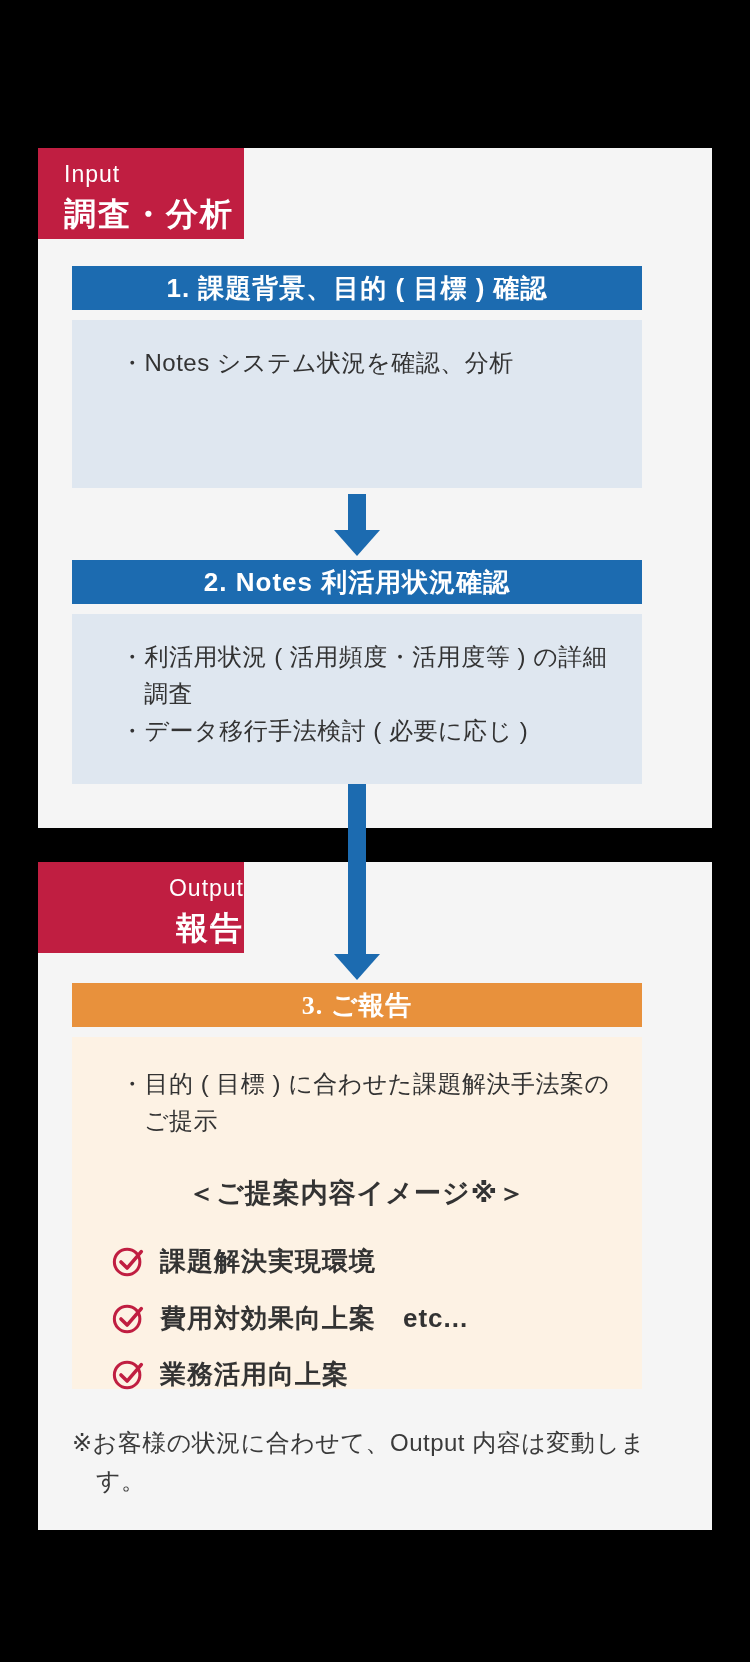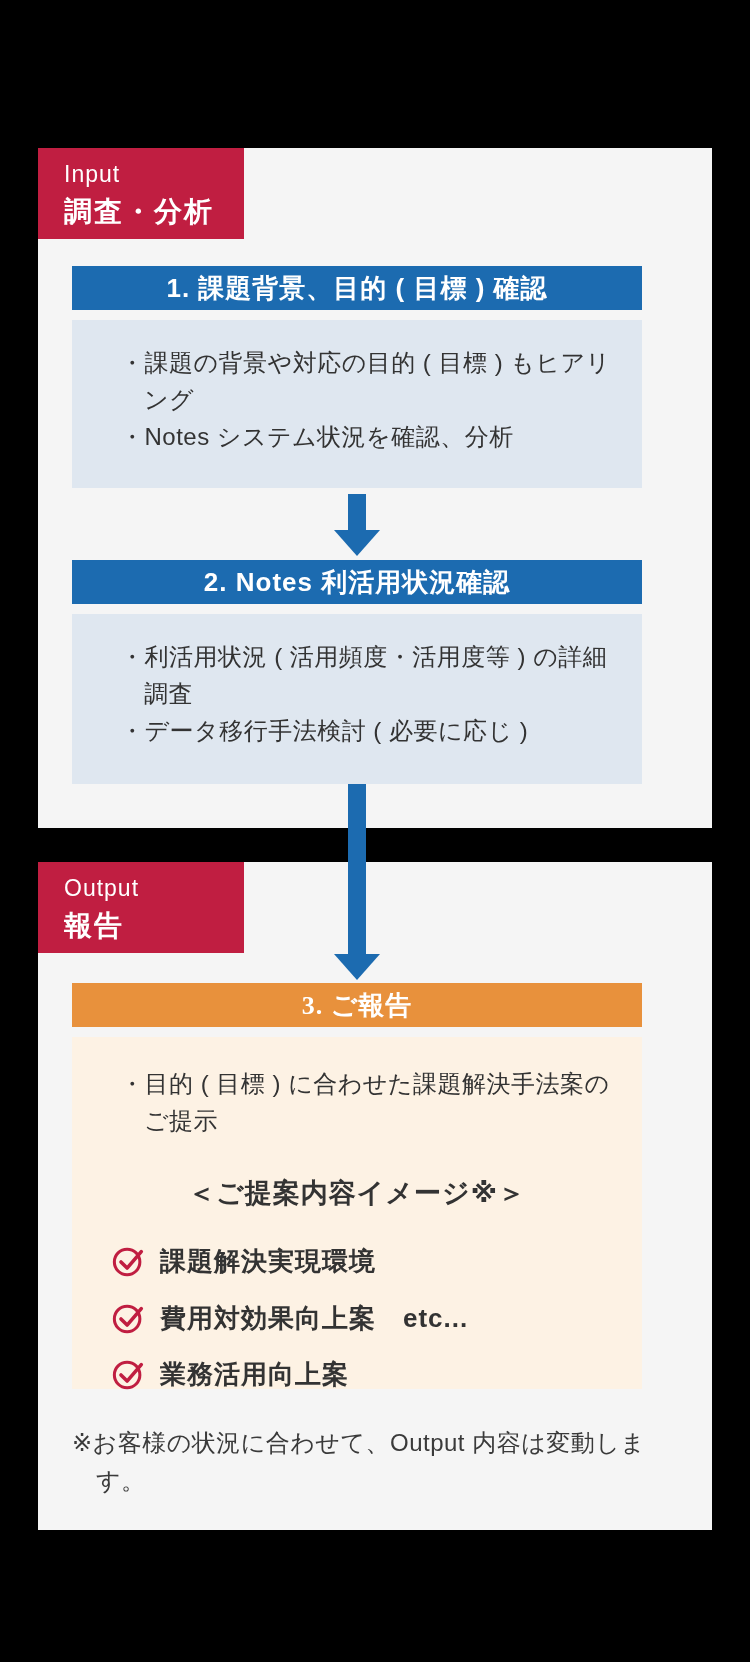--- a/index.html
+++ b/index.html
@@ -20,23 +20,23 @@
     position: absolute;
     left: 38px;
     width: 206px;
     height: 91px;
     background: #c01e41;
     color: #fff;
     padding: 13px 0 0 26px;
     z-index: 3;
   }
   .badge.input  { top: 148px; }
-  .badge.output { top: 862px; }
+  .badge.output { top: 862px; text-align: right; }
   .badge .en { display: block; font-size: 23px; letter-spacing: 1px; }
-  .badge .ja { display: block; font-size: 28px; font-weight: bold; margin-top: 5px; letter-spacing: 2px; }
+  .badge .ja { display: block; font-size: 32px; font-weight: bold; margin-top: 5px; letter-spacing: 2px; }
 
   .step-header {
     position: absolute;
     left: 72px;
     width: 570px;
     height: 44px;
     color: #fff;
     font-weight: bold;
     font-size: 26px;
     letter-spacing: 1px;
@@ -129,21 +129,20 @@
   <div class="badge input">
     <span class="en">Input</span>
     <span class="ja">調査・分析</span>
   </div>
 
   <div class="step-header blue" style="top:266px;">
     <span>1. 課題背景、目的 ( 目標 ) 確認</span>
   </div>
   <div class="step-body blue" style="top:320px; height:168px;">
     <div class="bullets">
-      <div class="bullet">・課題の背景や対応の目的 ( 目標 ) もヒアリング</div>
       <div class="bullet">・Notes システム状況を確認、分析</div>
     </div>
   </div>
 
   <div class="arrow small">
     <div class="shaft"></div>
     <div class="head"></div>
   </div>
 
   <div class="step-header blue" style="top:560px;">

